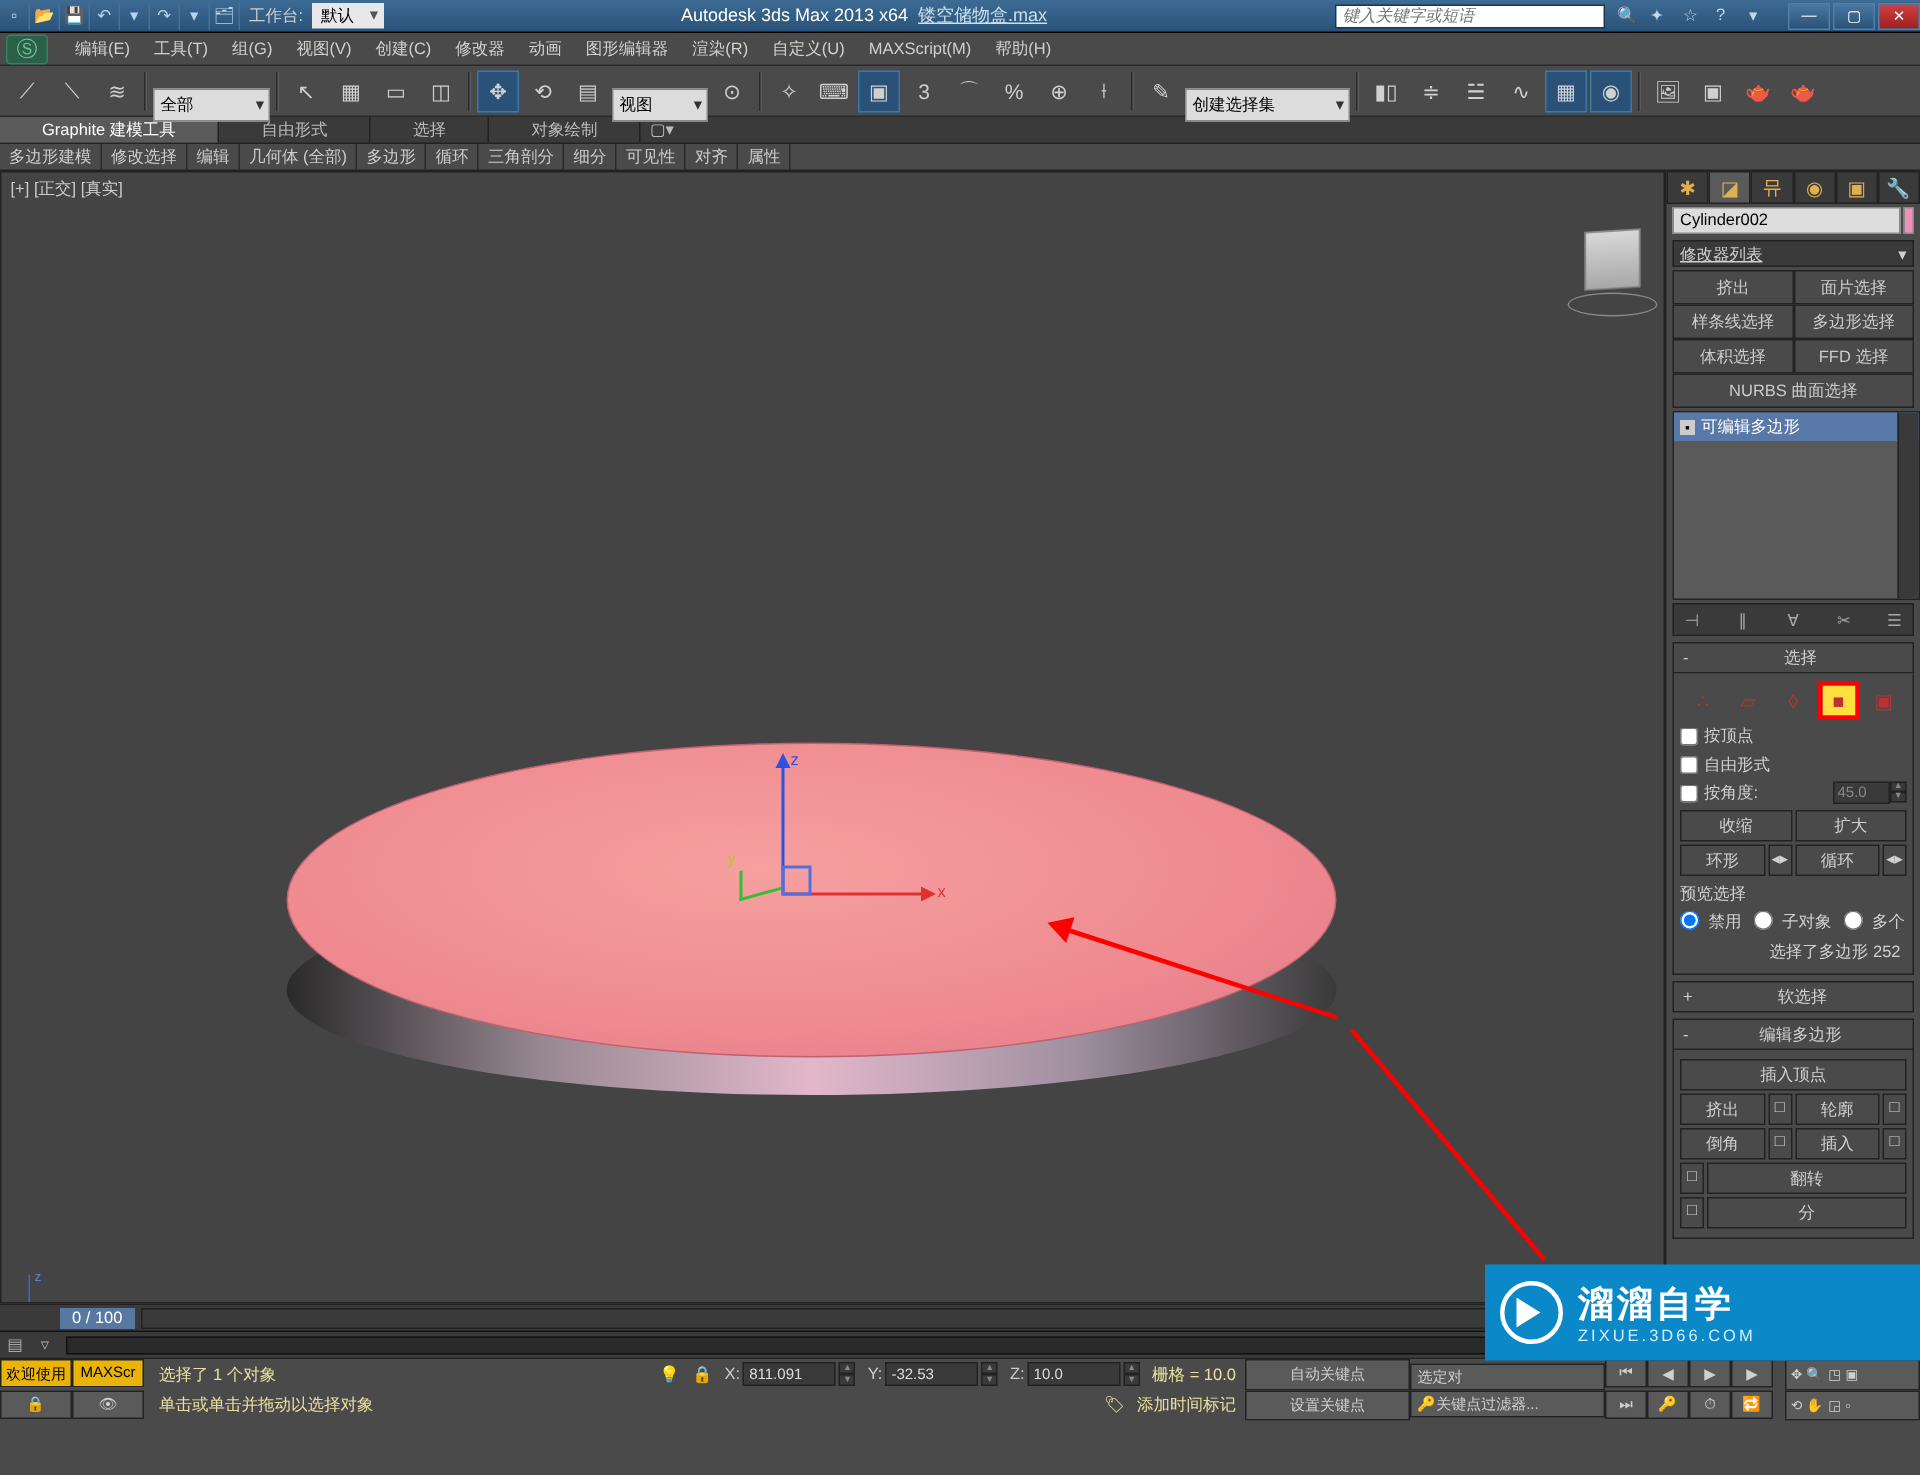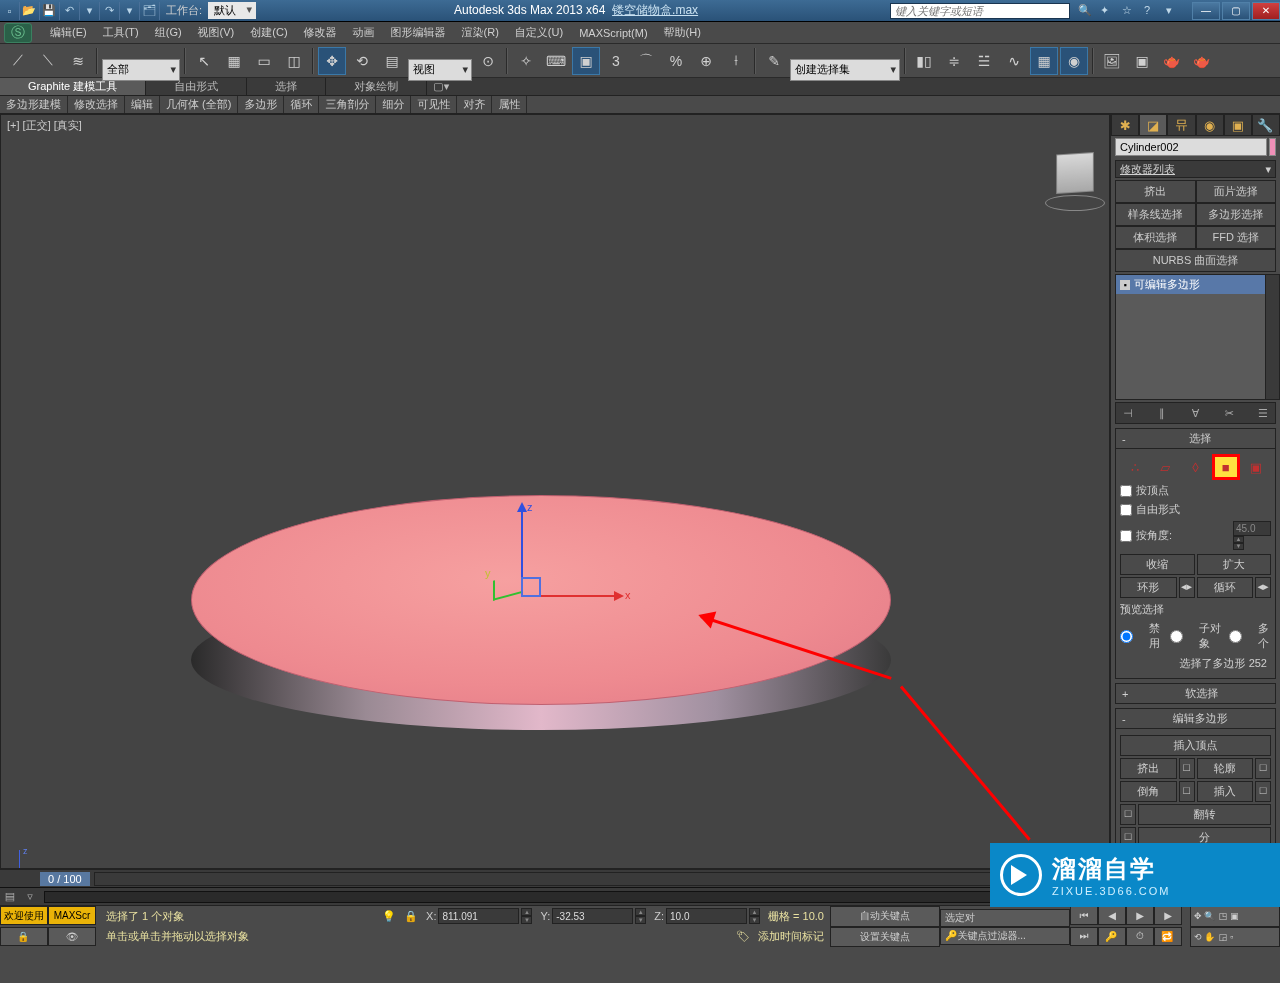--- a/index.html
+++ b/index.html
@@ -97,47 +97,47 @@
 .roll { margin:4px 4px 0; }
 .roll-h { background:#4a4a4a; border:1px solid #222; padding:2px 6px; display:flex; align-items:center; font-size:11px; }
 .roll-h .pm { margin-right:6px; }
 .roll-h .tt { flex:1; text-align:center; }
 .roll-b { border:1px solid #222; border-top:none; padding:4px; background:#4a4a4a; }
 .sub-icons { display:flex; justify-content:space-around; padding:4px 0; }
 .sub-icons .si { width:22px; height:20px; display:flex; align-items:center; justify-content:center; color:#c03030; font-size:13px; }
 .sub-icons .si.hl { background:#ffe040; outline:3px solid #ff0000; }
 .chk { display:flex; align-items:center; gap:4px; padding:2px 0; }
 .chk input { width:12px; height:12px; }
-.chk .spn { margin-left:auto; display:flex;flex-direction:column; }
+.chk .spn { margin-left:auto; display:flex; }
 .chk .spn input { width:38px; height:15px; background:#3a3a3a; border:1px solid #222; color:#888; font-size:10px; padding:0 2px; }
 .chk .spn .ar { width:11px; display:flex; flex-direction:column; }
 .chk .spn .ar span { height:7px; background:#3a3a3a; border:1px solid #222; font-size:6px; text-align:center; line-height:5px; color:#888; }
 .btn2 { display:flex; gap:2px; margin:2px 0; }
 .btn2 .b { flex:1; text-align:center; padding:2px 0; background:#4a4a4a; border:1px solid #222; font-size:11px; }
 .btn2 .b.sq { flex:0 0 16px; }
 .plabel { padding:2px 0; font-size:11px; }
 .radio-row { display:flex; gap:8px; padding:2px 0; font-size:11px; }
-.radio-row label { display:flex; align-items:center; gap:16px; }
+.radio-row label { display:flex; align-items:flex-start; gap:6px; }
 .count { text-align:right; padding:3px 4px; font-size:11px; }
 
 
 .time-track { height:18px; background:#3a3a3a; border-top:1px solid #222; display:flex; align-items:center; }
 .time-track .cur { padding:0 8px; background:#5878a0; color:#fff; height:14px; margin-left:40px; display:flex; align-items:center; }
 .time-track .scale { flex:1; height:14px; background:linear-gradient(90deg,#3a3a3a 0%,#3a3a3a 100%); border:1px solid #222; margin:0 4px; position:relative; }
 .time-ctl { height:18px; background:#3a3a3a; display:flex; align-items:center; border-top:1px solid #111; }
 .time-ctl .tc { width:20px; height:16px; display:flex; align-items:center; justify-content:center; color:#aaa; }
 .status { height:42px; background:#4a4a4a; border-top:1px solid #222; display:flex; }
 .st-left { width:100px; display:flex; flex-wrap:wrap; }
 .st-left .sl { width:48px; height:19px; border:1px solid #222; background:#5a5a5a; font-size:10px; display:flex; align-items:center; justify-content:center; }
 .st-left .sl.w { background:#eab308; color:#000; }
 .st-mid { flex:1; display:flex; flex-direction:column; font-size:11px; }
 .st-mid .row { flex:1; display:flex; align-items:center; padding:0 6px; gap:8px; color:#e8e0a0; }
 .coord { display:flex; align-items:center; gap:2px; }
 .coord .lbl { color:#ccc; }
-.coord input { width:81px; height:16px; background:#3a3a3a; border:1px solid #222; color:#ddd; font-size:10px; padding:0 3px; }
+.coord input { width:62px; height:16px; background:#3a3a3a; border:1px solid #222; color:#ddd; font-size:10px; padding:0 3px; }
 .coord .ar { width:11px; height:16px; display:flex; flex-direction:column; }
 .coord .ar span { flex:1; background:#3a3a3a; border:1px solid #222; font-size:6px; text-align:center; color:#888; }
 .st-key { width:110px; display:flex; flex-direction:column; }
 .st-key .kb { flex:1; background:#5a5a5a; border:1px solid #222; font-size:10px; display:flex; align-items:center; justify-content:center; }
 .st-filt { width:130px; display:flex; align-items:center; }
 .st-filt .fb { height:18px; background:#5a5a5a; border:1px solid #222; padding:0 4px; font-size:10px; display:flex; align-items:center; }
 .st-play { display:flex; flex-wrap:wrap; width:120px; }
 .st-play .pb { width:28px; height:19px; border:1px solid #222; background:#5a5a5a; display:flex; align-items:center; justify-content:center; font-size:10px; }
 .st-right { width:90px; display:flex; flex-direction:column; }
 .st-right .rb { flex:1; border:1px solid #222; background:#5a5a5a; font-size:9px; display:flex; align-items:center; padding:0 3px; gap:3px; }

